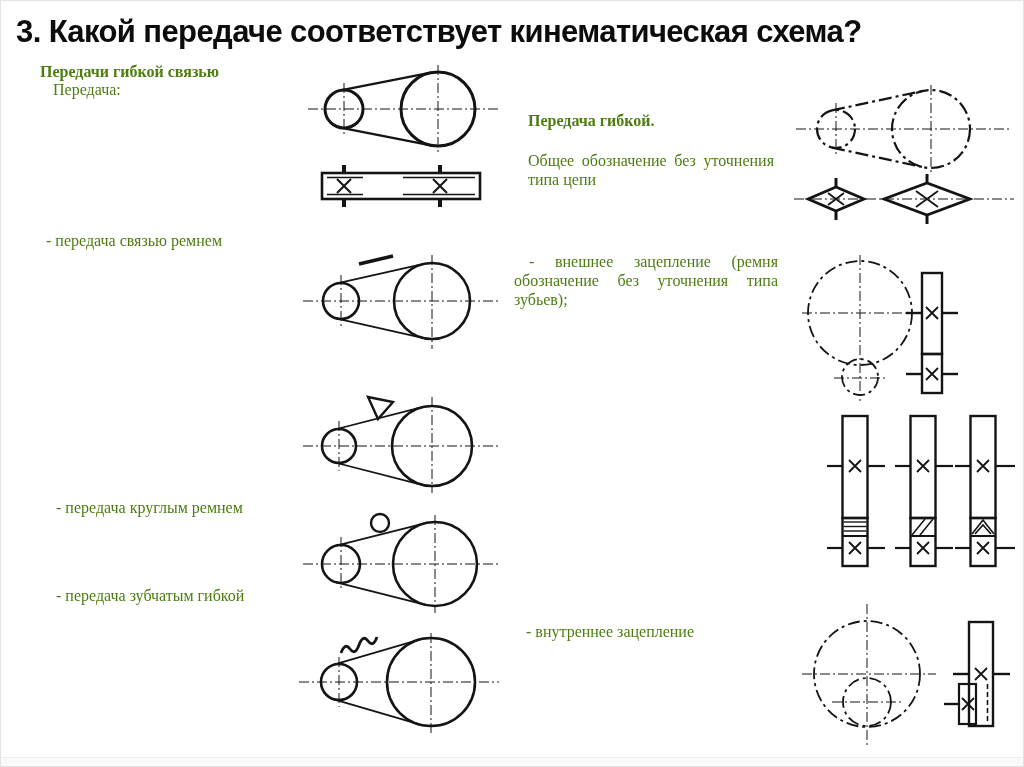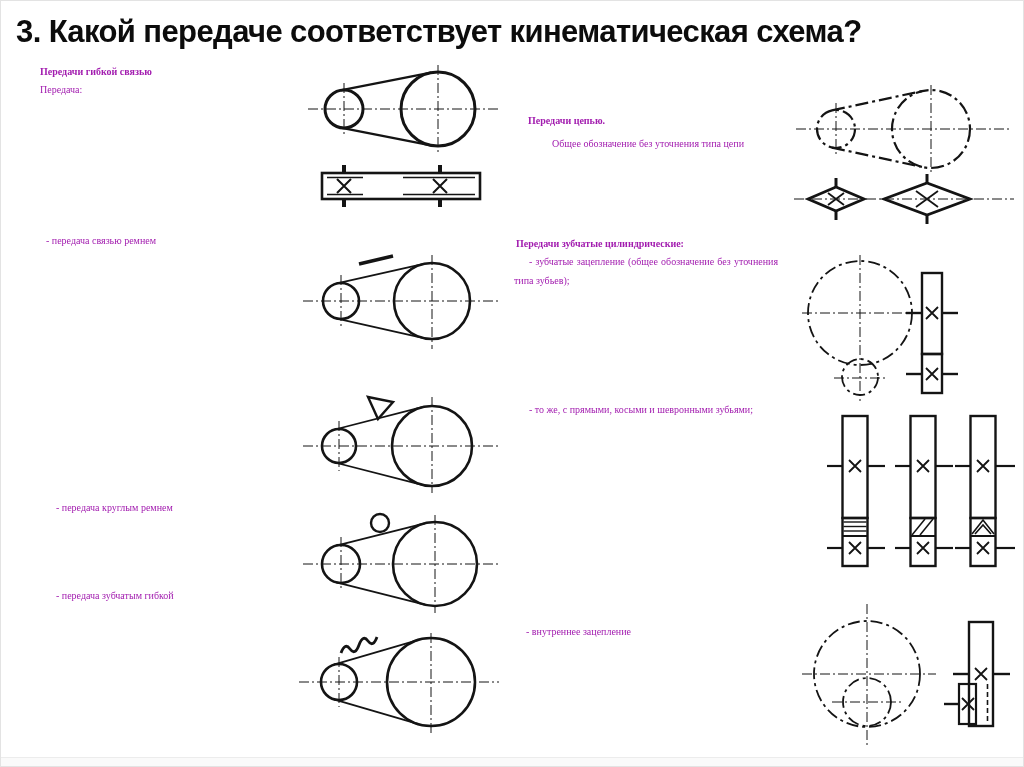--- a/index.html
+++ b/index.html
@@ -7,45 +7,43 @@
     position:relative;width:1024px;height:767px;background:#ffffff;
     border:1px solid #e3e3e3;box-sizing:border-box;overflow:hidden;
     font-family:"Liberation Serif","DejaVu Serif",serif;color:#151515;
   }
   .title{
     position:absolute;left:15px;top:13px;width:1000px;
     font-family:"Liberation Sans","DejaVu Sans",sans-serif;
     font-weight:700;font-size:31px;letter-spacing:-0.6px;color:#0c0c0c;
     white-space:nowrap;
   }
-  .txt{position:absolute;font-size:10px;line-height:19px;color:#a21caf;}
+  .txt{position:absolute;font-size:16px;line-height:19px;color:#4d7c0f;}
   .bold{font-weight:700;}
   .just{text-align:justify;text-align-last:left;}
   .ind{text-indent:15px;}
   svg{position:absolute;overflow:visible;}
   .bottom-strip{position:absolute;left:0;right:0;bottom:0;height:8px;background:#fafafa;border-top:1px solid #ececec;}
 </style>
 </head>
 <body>
 
 <div class="slide">
 
   <div class="title">3. Какой передаче соответствует кинематическая схема?</div>
 
   <div class="txt bold" style="left:39px;top:61px;">Передачи гибкой связью</div>
-  <div class="txt" style="left:39px;top:79px;">Передача:</div>
+  <div class="txt" style="left:52px;top:79px;">Передача:</div>
   <div class="txt" style="left:45px;top:230px;">- передача связью ремнем</div>
   <div class="txt" style="left:55px;top:497px;">- передача круглым ремнем</div>
   <div class="txt" style="left:55px;top:585px;">- передача зубчатым гибкой</div>
 
-  <div class="txt bold" style="left:527px;top:110px;">Передачи цепью.</div>
-  <div class="txt just" style="left:527px;top:133px;width:246px;margin-left:24px;">Общее обозначение без уточнения типа цепи</div>
-  <div class="txt bold" style="left:515px;top:233px;">Передачи зубчатые цилиндрические:</div>
-  <div class="txt just ind" style="left:513px;top:251px;width:264px;">- зубчатые зацепление (общее обозначение без уточнения типа зубьев);</div>
-  <div class="txt just ind" style="left:513px;top:399px;width:262px;">- то же, с прямыми, косыми и шевронными зубьями;</div>
+  <div class="txt bold" style="left:527px;top:110px;">Передача гибкой.</div>
+  <div class="txt just" style="left:527px;top:150px;width:246px;">Общее обозначение без уточнения типа цепи</div>
+  <div class="txt just ind" style="left:513px;top:251px;width:264px;">- внешнее зацепление (ремня обозначение без уточнения типа зубьев);</div>
   <div class="txt" style="left:525px;top:621px;">- внутреннее зацепление</div>
 
   <svg style="left:303px;top:60px;" width="200" height="158" viewBox="0 0 200 158">
     <g stroke="#141414" fill="none">
       <g stroke-width="1" stroke-dasharray="10 3 2 3">
         <line x1="4" y1="48" x2="196" y2="48"></line>
         <line x1="40" y1="22" x2="40" y2="76"></line>
         <line x1="134" y1="4" x2="134" y2="94"></line>
       </g>
       <circle cx="40" cy="48" r="19" stroke-width="3"></circle>

